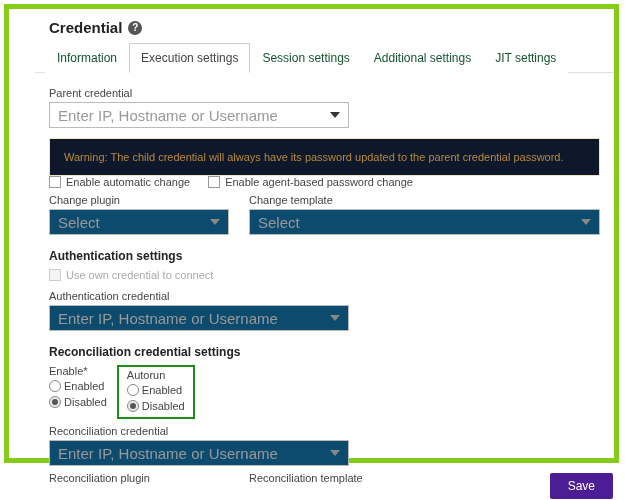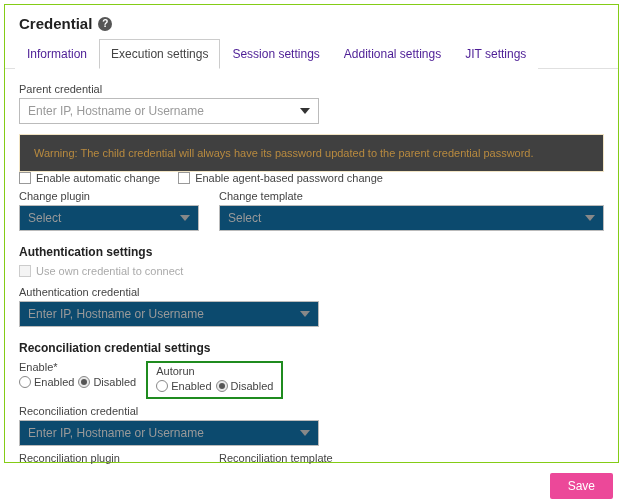--- a/index.html
+++ b/index.html
@@ -7,25 +7,26 @@
     margin: 0;
     padding: 0;
     font-family: -apple-system, BlinkMacSystemFont, "Segoe UI", Arial, sans-serif;
     font-size: 12px;
     color: #333;
     background: #fff;
     width: 625px;
     height: 500px;
   }
   .panel {
-    border: 1px solid #84cc16;
+    border: 5px solid #84cc16;
     margin: 4px;
     background: #fff;
     width: 615px;
     height: 459px;
+    padding-left: 26px;
   }
   .panel-header {
     padding: 10px 14px 6px 14px;
     display: flex;
     align-items: center;
     gap: 6px;
   }
   .panel-title {
     font-size: 15px;
     font-weight: 700;
@@ -45,21 +46,21 @@
   }
   .tabs {
     display: flex;
     padding: 0 10px;
     border-bottom: 1px solid #e0e0e0;
     gap: 0;
   }
   .tab {
     padding: 7px 11px;
     font-size: 12px;
-    color: #4c1d95;
+    color: #14532d;
     cursor: pointer;
     border: 1px solid transparent;
     position: relative;
     top: 1px;
     background: #fff;
   }
   .tab.active {
     border: 1px solid #ccc;
     border-bottom: 1px solid #fff;
     color: #444;
@@ -74,37 +75,37 @@
     margin-top: 6px;
   }
   .select-input {
     height: 26px;
     border: 1px solid #bbb;
     background: #fff;
     display: flex;
     align-items: center;
     justify-content: space-between;
     padding: 0 8px;
-    font-size: 12px;
+    font-size: 15px;
     color: #999;
     cursor: pointer;
     position: relative;
   }
   .select-input.disabled { background: #0c4a6e; }
   .select-input .caret {
     width: 0; height: 0;
     border-left: 5px solid transparent;
     border-right: 5px solid transparent;
     border-top: 6px solid #333;
   }
   .select-input.disabled .caret { border-top-color: #888; }
   .warning-banner {
     margin-top: 10px;
     padding: 12px 14px;
-    background: #404040;
+    background: #0f172a;
     border: 1px solid #f1e4c4;
     color: #b88a3f;
     font-size: 11px;
   }
   .section-title {
     font-size: 12px;
     font-weight: 700;
     color: #222;
     margin-top: 14px;
     margin-bottom: 6px;
@@ -128,20 +129,21 @@
   .cols { display: flex; gap: 20px; align-items: center; }
   .col { flex: 1; min-width: 0; }
   .col-180 { width: 180px; flex: none; }
   .w-300 { width: 300px; }
   .radio-group {
     display: flex;
     gap: 4px;
     align-items: flex-start;
     font-size: 11px;
     color: #444;
+    flex-direction: column;
   }
   .radio {
     display: inline-flex;
     align-items: center;
     gap: 3px;
     cursor: pointer;
   }
   .radio .dot {
     width: 12px; height: 12px;
     border-radius: 50%;
@@ -167,21 +169,21 @@
   .autorun-block {
     border: 2px solid #1f8b1f;
     padding: 2px 8px 5px 8px;
   }
   .footer {
     display: flex;
     justify-content: flex-end;
     padding: 6px 12px;
   }
   .save-btn {
-    background: #ec4899;
+    background: #4c1d95;
     color: #fff;
     border: none;
     padding: 6px 18px;
     font-size: 12px;
     cursor: pointer;
     border-radius: 2px;
   }
 </style>
 </head>
 <body>

